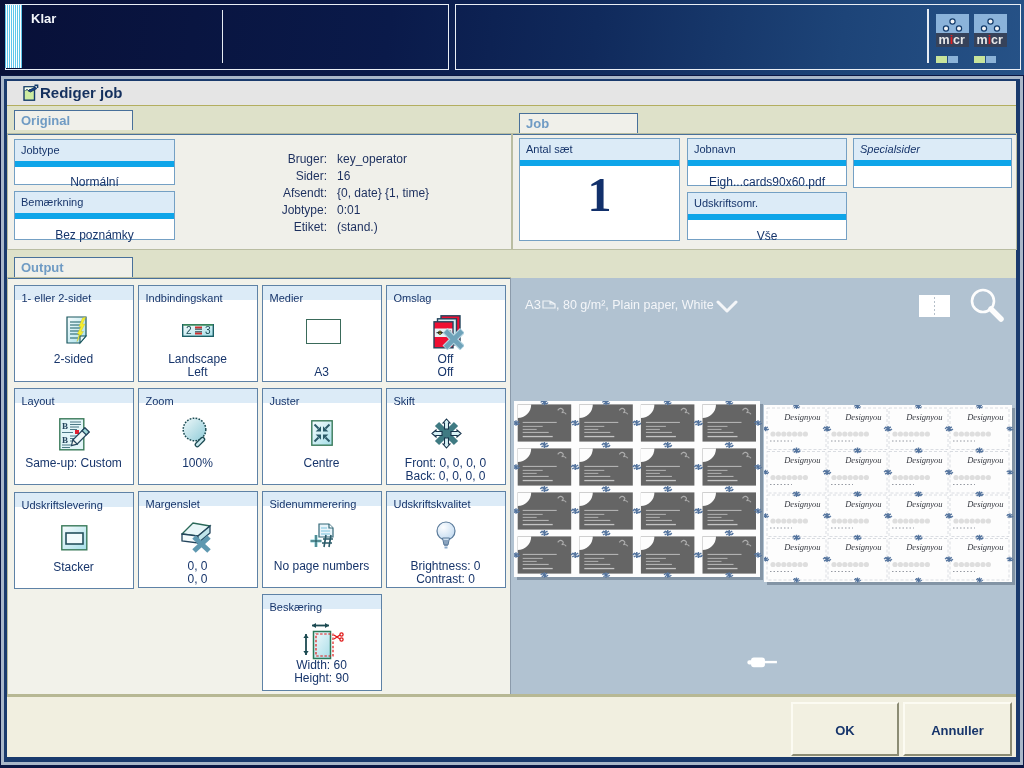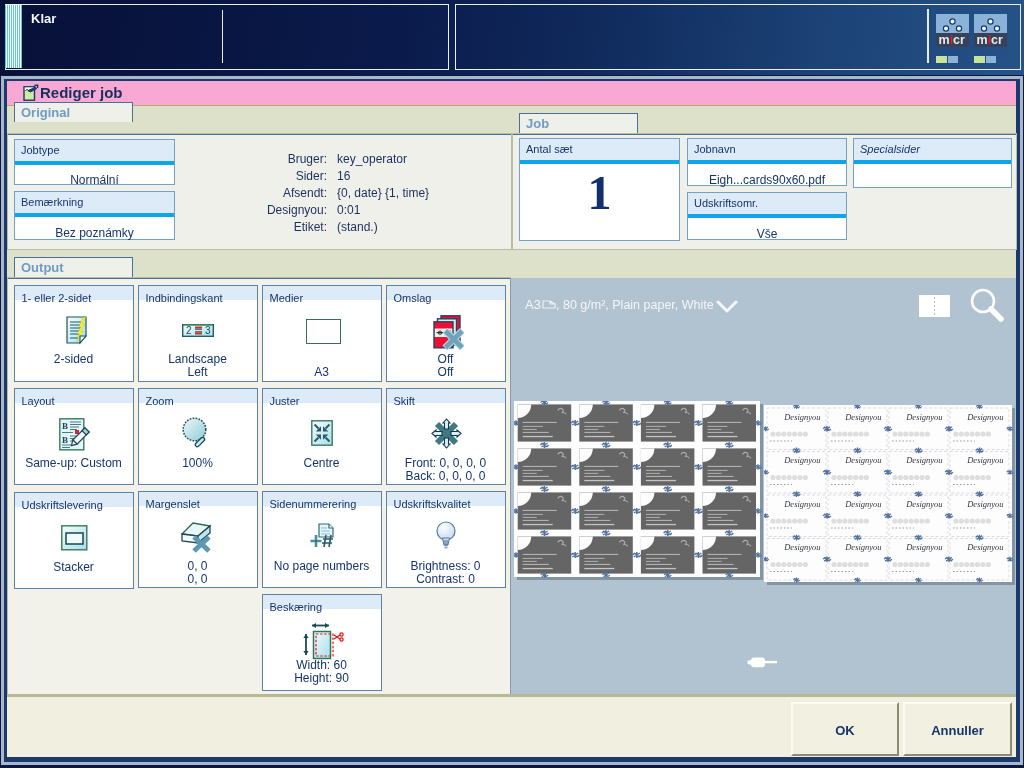--- a/index.html
+++ b/index.html
@@ -17,28 +17,28 @@
   .micr .lt{position:absolute;left:0;top:0;width:33px;height:19px;background:#8bb3da;}
   .micr .lb{position:absolute;left:0;top:19px;width:33px;height:14px;background:#36425a;}
   .mbar{height:7px;top:56px;}
   .mgreen{width:11px;background:#c8e49b;}
   .mblue{width:10px;background:#8cb3d8;}
   
   #fgrey{left:1px;top:76px;width:1022px;height:689px;background:#a9b7c9;}
   #fnavy{left:4px;top:79px;width:1016px;height:683px;background:#1a3a6d;}
   #content{left:7px;top:81px;width:1009px;height:676px;background:#dee1c9;}
   
-  #title{left:7px;top:81px;width:1009px;height:24px;background:#f9a8d4;border-bottom:1px solid #b3ae60;}
+  #title{left:7px;top:81px;width:1009px;height:24px;background:#e5e5e5;border-bottom:1px solid #b3ae60;}
   #title .t{position:absolute;left:33px;top:3px;font-size:15px;font-weight:bold;color:#14305e;}
   .tab{height:20px;background:#f0f0ea;border:1.5px solid #48709a;border-bottom:none;
     font-size:13px;font-weight:bold;color:#6f9bc4;padding-left:6px;line-height:20px;box-sizing:border-box;}
   .panel{background:#f0f0ea;border-top:1.5px solid #48709a;box-shadow:0 0 0 1px #b9bda2;}
   .fbox{border:1px solid #74a0c4;background:#fff;box-sizing:border-box;}
   .fbox .hd{background:#dcebf7;height:21px;line-height:21px;padding-left:6px;
-    font-size:11px;color:#17356b;border-bottom:4px solid #0ea5e9;}
+    font-size:11px;color:#17356b;border-bottom:6px solid #0ea5e9;}
   .fbox .val{text-align:center;font-size:12px;color:#17356b;border-radius:12px;}
   
   .irow{position:absolute;left:0;width:500px;font-size:12px;color:#1c2f5e;}
   .irow .l{position:absolute;left:227px;width:100px;text-align:right;}
   .irow .v{position:absolute;left:337px;}
   
   .btn{position:absolute;width:120px;height:97px;background:#fff;
     border:1px solid #5e82a6;box-sizing:border-box;}
   .btn .bh{position:absolute;left:0;top:0;right:0;height:14px;background:#dcebf7;
     font-size:11px;color:#17356b;line-height:24px;padding-left:7px;}
@@ -98,21 +98,21 @@
     <div class="t">Rediger job</div>
   <svg style="position:absolute;left:16px;top:3px" width="18" height="18" viewBox="0 0 18 18">
     <rect x="1" y="2.8" width="10.5" height="13.4" fill="#cdeca1" stroke="#123a6a" stroke-width="1.4"></rect>
     <path d="M1.8 3.5 L10.8 3.5 L10.8 6 L1.8 6 Z" fill="#f8fcf2"></path>
     <path d="M2.5 6.5 l1.5 -1 l1.5 1 l1.5 -1 l1.5 1" fill="none" stroke="#123a6a" stroke-width="1"></path>
     <path d="M5 6.8 L12.2 3 L13.8 4.6 L7.5 8 Z" fill="#1a4584" stroke="#0e2c5a" stroke-width="0.8"></path>
     <path d="M11.5 1.2 L14.6 1.2 L14.6 4" fill="none" stroke="#123a6a" stroke-width="1.5"></path>
   </svg>
 </div>
 
-<div class="abs tab" style="left:14px;top:102px;width:119px;">Original</div>
+<div class="abs tab" style="left:14px;top:110px;width:119px;">Original</div>
 <div class="abs panel" style="left:8px;top:134px;width:503px;height:114px;"></div>
 <div class="abs fbox" style="left:14px;top:139px;width:161px;height:46px;">
   <div class="hd">Jobtype</div>
     <div class="val" style="line-height:30px;">Normální</div>
   </div>
 <div class="abs fbox" style="left:14px;top:191px;width:161px;height:49px;">
   <div class="hd">Bemærkning</div>
     <div class="val" style="line-height:33px;">Bez poznámky</div>
   </div>
 <div class="irow" style="top:152px;">
@@ -121,21 +121,21 @@
   </div>
 <div class="irow" style="top:169px;">
     <span class="l">Sider:</span>
     <span class="v">16</span>
   </div>
 <div class="irow" style="top:186px;">
     <span class="l">Afsendt:</span>
     <span class="v">{0, date} {1, time}</span>
   </div>
 <div class="irow" style="top:203px;">
-    <span class="l">Designyou:</span>
+    <span class="l">Jobtype:</span>
     <span class="v">0:01</span>
   </div>
 <div class="irow" style="top:220px;">
     <span class="l">Etiket:</span>
     <span class="v">(stand.)</span>
   </div>
 
 <div class="abs tab" style="left:519px;top:113px;width:119px;">Job</div>
 <div class="abs panel" style="left:513px;top:134px;width:503px;height:114px;"></div>
 <div class="abs fbox" style="left:519px;top:138px;width:161px;height:103px;">

